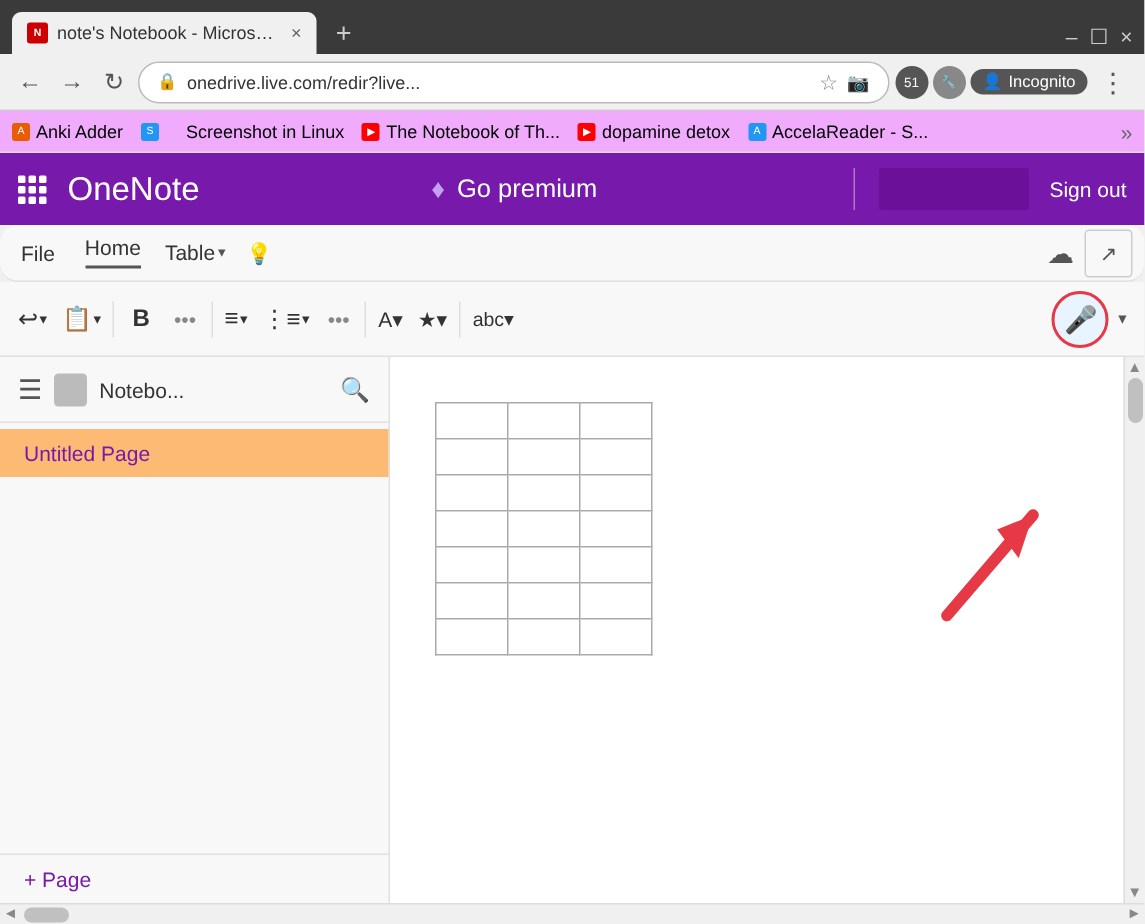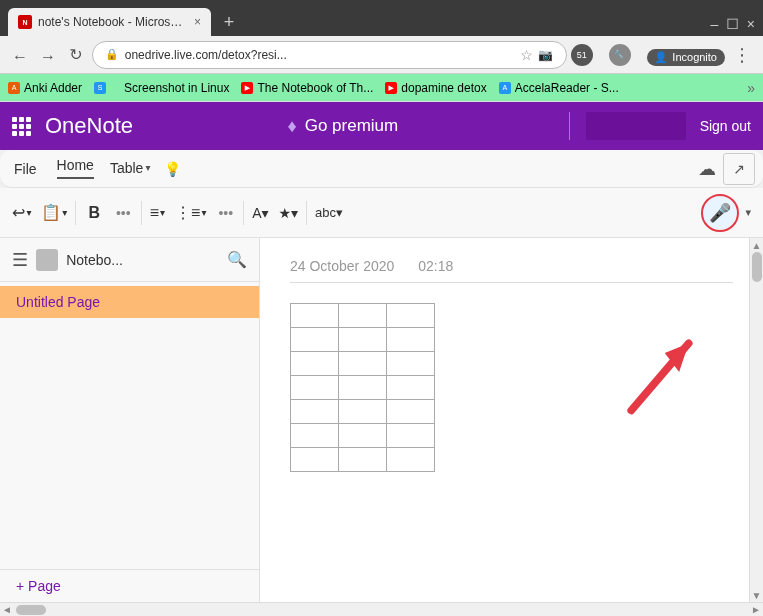--- a/index.html
+++ b/index.html
@@ -22,38 +22,38 @@
     <span style="font-size:14px;color:#ccc;">×</span>
   </div>
 </div>
 
 <div style="background:#f0f0f0;height:38px;display:flex;align-items:center;padding:0 8px;gap:4px;border-bottom:1px solid #ccc;">
   <div style="width:24px;height:24px;display:flex;align-items:center;justify-content:center;font-size:16px;color:#555;cursor:pointer;">←</div>
   <div style="width:24px;height:24px;display:flex;align-items:center;justify-content:center;font-size:16px;color:#555;cursor:pointer;">→</div>
   <div style="width:24px;height:24px;display:flex;align-items:center;justify-content:center;font-size:16px;color:#555;cursor:pointer;">↻</div>
   <div style="flex:1;height:28px;background:white;border:1px solid #bbb;border-radius:14px;padding:0 12px;font-size:12px;color:#333;display:flex;align-items:center;gap:6px;">
     <span style="font-size:11px;">🔒</span>
-    <span>onedrive.live.com/detox?resi...</span>
+    <span>onedrive.live.com/redir?live...</span>
     <span style="flex:1"></span>
     <span style="font-size:14px;color:#888;">☆</span>
     <span style="font-size:12px;color:#888;">📷</span>
   </div>
 
-  <div style="display:flex;align-items:flex-end;gap:16px;">
+  <div style="display:flex;align-items:center;gap:3px;">
     <div style="width:22px;height:22px;background:#555;border-radius:50%;display:flex;align-items:center;justify-content:center;font-size:9px;color:white;">51</div>
     <div style="width:22px;height:22px;border-radius:50%;background:#888;display:flex;align-items:center;justify-content:center;font-size:8px;">🔧</div>
     <div style="background:#555;border-radius:10px;padding:2px 8px;font-size:11px;color:white;display:flex;align-items:center;gap:4px;">
         <span>👤</span>
         <span>Incognito</span>
       </div>
   </div>
   <div style="font-size:18px;color:#555;cursor:pointer;padding:0 4px;">⋮</div>
 </div>
 
-<div style="background:#86efac;height:28px;display:flex;align-items:center;padding:0 8px;gap:12px;border-bottom:1px solid #ddd;font-size:12px;overflow:hidden;">
+<div style="background:#f0abfc;height:28px;display:flex;align-items:center;padding:0 8px;gap:12px;border-bottom:1px solid #ddd;font-size:12px;overflow:hidden;">
   <div style="display:flex;align-items:center;gap:4px;cursor:pointer;">
     <div style="width:12px;height:12px;background:#e85d04;border-radius:2px;font-size:7px;display:flex;align-items:center;justify-content:center;color:white;">A</div>
     <span>Anki Adder</span>
   </div>
   <div style="display:flex;align-items:center;gap:18px;cursor:pointer;">
     <div style="width:12px;height:12px;background:#2196f3;border-radius:2px;font-size:7px;display:flex;align-items:center;justify-content:center;color:white;">S</div>
     <span>Screenshot in Linux</span>
   </div>
   <div style="display:flex;align-items:center;gap:4px;cursor:pointer;">
     <div style="width:12px;height:12px;background:#ff0000;border-radius:2px;font-size:7px;display:flex;align-items:center;justify-content:center;color:white;">▶</div>
@@ -161,24 +161,20 @@
     <div style="flex:1;background:white;overflow:hidden;position:relative;">
 
       <div style="position:absolute;right:0;top:0;bottom:0;width:14px;background:#f0f0f0;border-left:1px solid #ddd;display:flex;flex-direction:column;">
         <div style="height:14px;display:flex;align-items:center;justify-content:center;font-size:10px;color:#888;cursor:pointer;">▲</div>
         <div style="width:10px;height:30px;background:#c0c0c0;border-radius:5px;margin:0 auto;"></div>
         <div style="flex:1;"></div>
         <div style="height:14px;display:flex;align-items:center;justify-content:center;font-size:10px;color:#888;cursor:pointer;">▼</div>
       </div>
 
       <div style="padding:20px 30px;">
-        <div style="font-size:14px;color:#999;margin-bottom:20px;display:flex;gap:24px;border-bottom:1px solid #ddd;padding-bottom:8px;">
-          <span>24 October 2020</span>
-          <span>02:18</span>
-        </div>
 
         <table style="border-collapse:collapse;width:145px;margin-top:10px;">
           <tbody>
               <tr>
             <td style="border:1px solid #aaa;width:48px;height:24px;"></td>
             <td style="border:1px solid #aaa;width:48px;height:24px;"></td>
             <td style="border:1px solid #aaa;width:48px;height:24px;"></td>
           </tr>
           <tr>
             <td style="border:1px solid #aaa;width:48px;height:24px;"></td>

